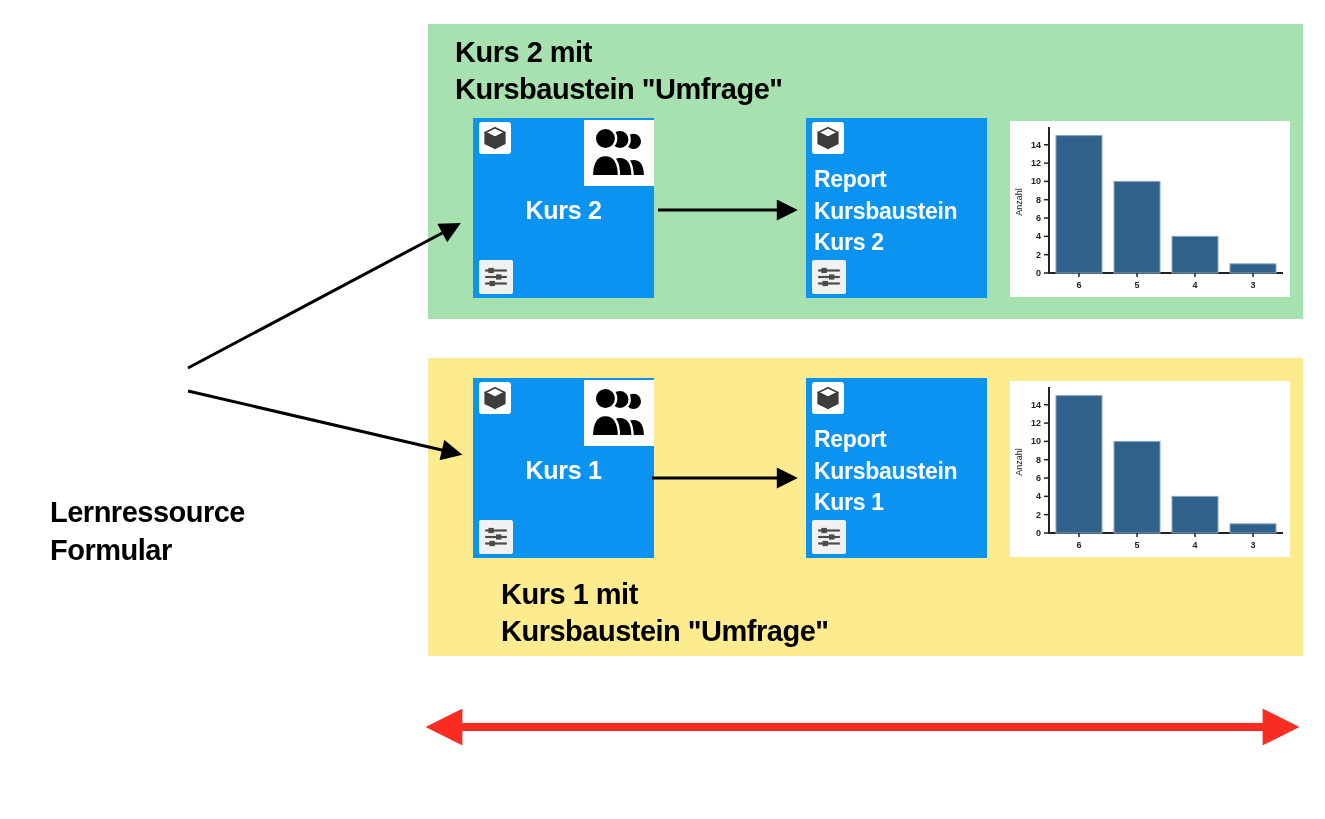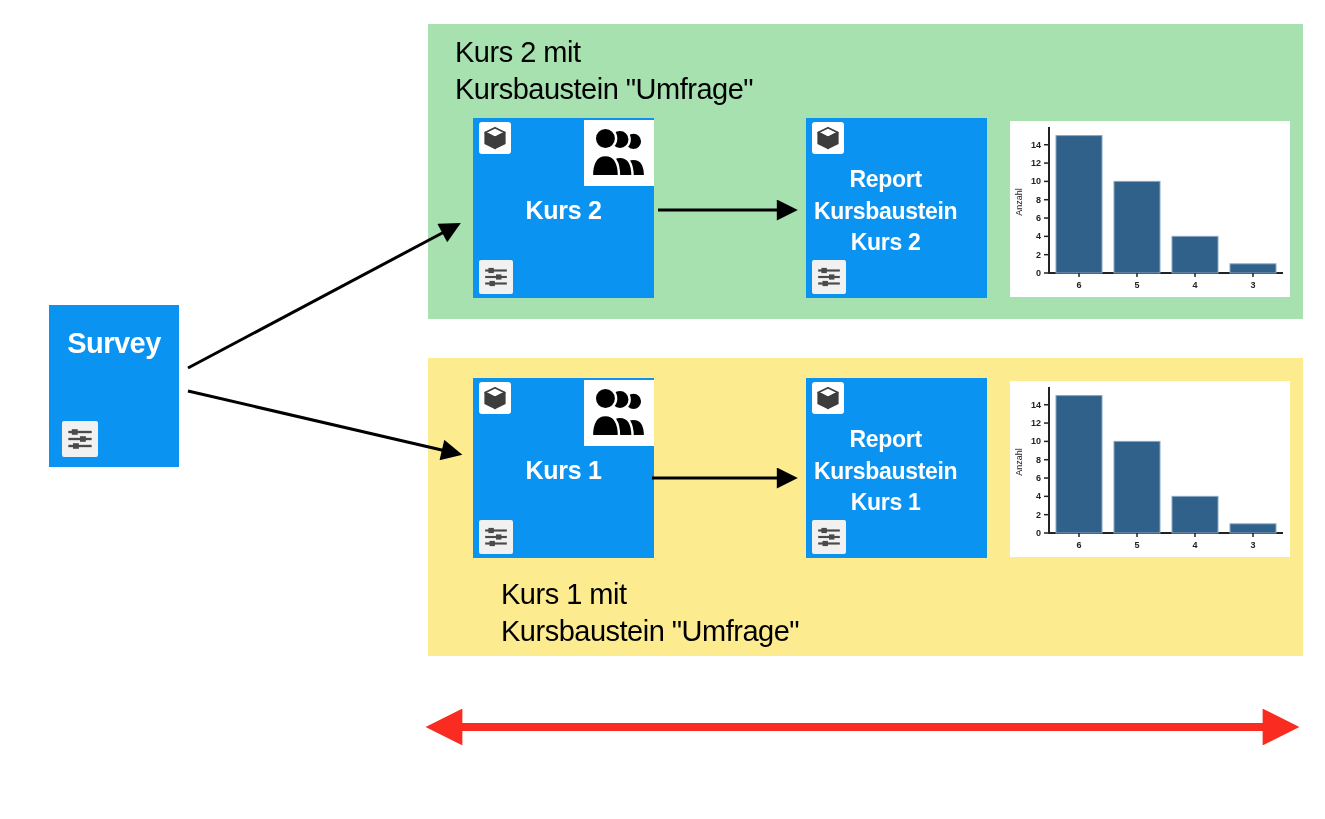--- a/index.html
+++ b/index.html
@@ -3,35 +3,35 @@
 <meta charset="utf-8">
 <style>
   * { margin:0; padding:0; box-sizing:border-box; }
   html,body { background:#fff; font-family:"Liberation Sans", sans-serif; }
   .canvas { position:relative; width:1325px; height:819px; background:#fff; overflow:hidden; }
 
   .panel { position:absolute; left:428px; width:875px; }
   .panel-green  { top:24px;  height:295px; background:#a7e1b0; }
   .panel-yellow { top:358px; height:298px; background:#fdeb90; }
 
-  .panel-title { position:absolute; left:27px; font-size:29px; font-weight:normal; color:#000;
+  .panel-title { position:absolute; left:27px; font-size:29px; font-weight:bold; color:#000;
                  line-height:1.28; white-space:pre-line; letter-spacing:-0.5px; }
   .panel-green  .panel-title { top:10px; }
   .panel-yellow .panel-title { top:218px;margin-left:46px; }
 
   .course-box { position:absolute; width:181px; height:180px; background:#0b93f2; color:#fff; }
   .box-course  { left:45px;  top:94px; }
   .box-report  { left:378px; top:94px; }
   .panel-yellow .box-course { top:20px; }
   .panel-yellow .box-report { top:20px; }
 
   .course-label { position:absolute; left:0; top:78px; width:100%; text-align:center;
                   font-size:25px; font-weight:bold; letter-spacing:-0.3px; }
   .report-label { position:absolute; left:8px; top:46px; font-size:23px; font-weight:bold;
-                  line-height:1.38; white-space:pre-line; letter-spacing:-0.3px;text-align:center; }
+                  line-height:1.38; white-space:pre-line; letter-spacing:-0.3px; }
 
   .icon { position:absolute; display:flex; align-items:center; justify-content:center; }
   .icon-cube    { left:6px; top:4px;   width:32px; height:32px; background:#fff; border-radius:3px; }
   .icon-sliders { left:6px; bottom:4px; width:34px; height:34px; background:#f1f1f1; border-radius:2px; }
   .icon-people  { right:0;  top:2px;   width:70px; height:66px; background:#fff; }
 
   .chart { position:absolute; left:582px; width:280px; height:176px; background:#fff; }
   .panel-green  .chart { top:97px; }
   .panel-yellow .chart { top:23px; }
 
@@ -252,37 +252,22 @@
           <rect x="161" y="115.35483870967742" width="46" height="36.64516129032258" fill="#30618a" stroke="#8aa5bf" stroke-width="1"></rect>
           <line x1="184" y1="152" x2="184" y2="156" stroke="#222" stroke-width="1.5"></line>
           <text x="184" y="167" font-size="9" font-weight="bold" text-anchor="middle" fill="#222" font-family="Liberation Sans, sans-serif">4</text>
           <rect x="219" y="142.83870967741936" width="46" height="9.16129032258064" fill="#30618a" stroke="#8aa5bf" stroke-width="1"></rect>
           <line x1="242" y1="152" x2="242" y2="156" stroke="#222" stroke-width="1.5"></line>
           <text x="242" y="167" font-size="9" font-weight="bold" text-anchor="middle" fill="#222" font-family="Liberation Sans, sans-serif">3</text>
           <text x="11" y="81" font-size="9" fill="#222" text-anchor="middle" transform="rotate(-90 11 81)" font-family="Liberation Sans, sans-serif">Anzahl</text>
         </svg></div>
   </div>
 
-  <div class="survey-box">
-    <div class="survey-label">Survey</div>
-    <span class="icon icon-sliders">
-      <svg viewBox="0 0 24 24" width="28" height="28">
-        <g stroke="#4a4a4a" stroke-width="2">
-          <line x1="2" y1="6" x2="22" y2="6"></line>
-            <line x1="2" y1="12" x2="22" y2="12"></line>
-            <line x1="2" y1="18" x2="22" y2="18"></line>
-        </g>
-        <g fill="#4a4a4a">
-          <rect x="5" y="3.6" width="5" height="4.8"></rect>
-            <rect x="12" y="9.6" width="5" height="4.8"></rect>
-            <rect x="6" y="15.6" width="5" height="4.8"></rect>
-        </g>
-      </svg>
-    </span>
-  </div>
+  <div class="survey-caption">Lernressource
+Formular</div>
 
   <svg class="arrows" width="1325" height="819" viewBox="0 0 1325 819">
     <defs>
       <marker id="mb" viewBox="0 0 10 10" refX="2" refY="5" markerWidth="8" markerHeight="7" orient="auto-start-reverse">
         <path d="M0 0 L10 5 L0 10 z" fill="#000"></path>
       </marker>
       <marker id="mr" viewBox="0 0 10 10" refX="2" refY="5" markerWidth="5.2" markerHeight="4.6" orient="auto-start-reverse">
         <path d="M0 0 L10 5 L0 10 z" fill="#fa2b20"></path>
       </marker>
     </defs>

